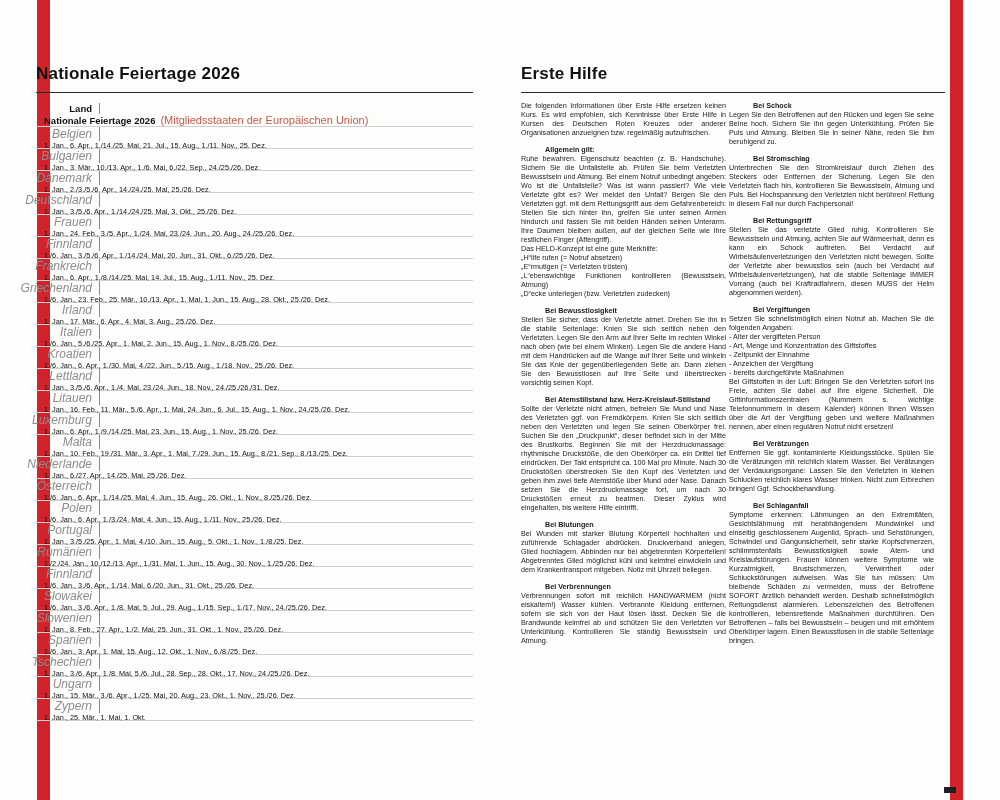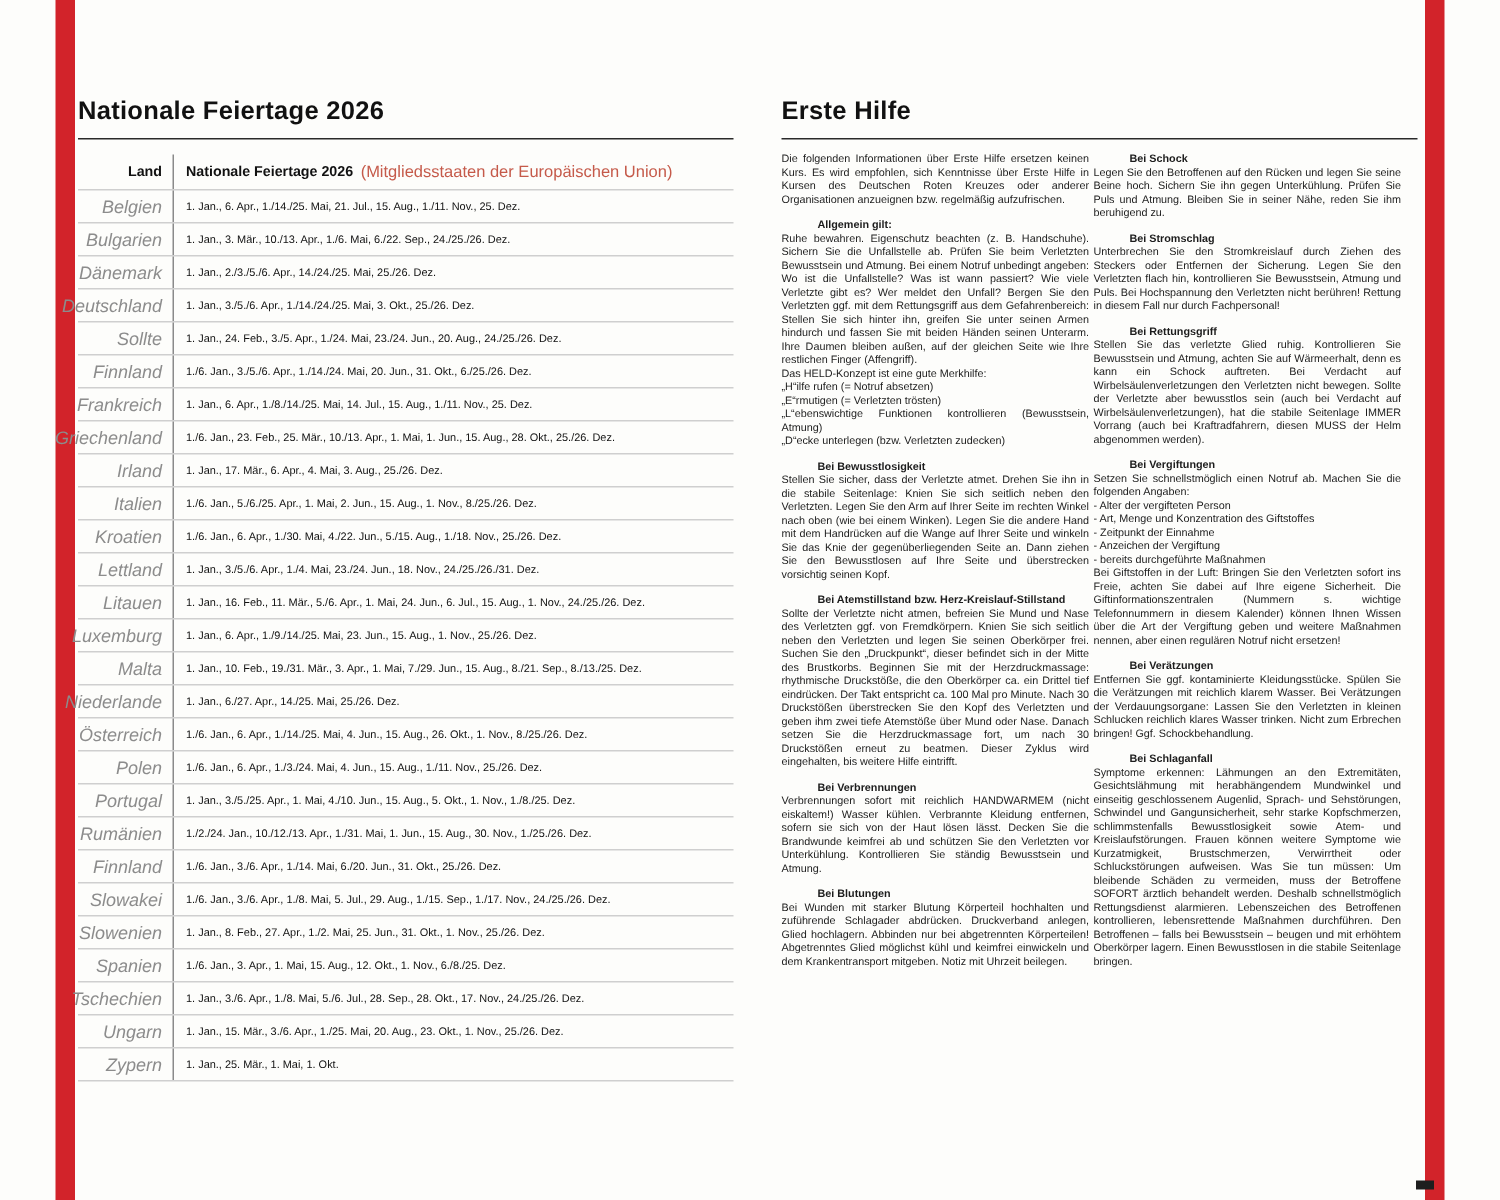--- a/index.html
+++ b/index.html
@@ -10,30 +10,30 @@
     color: #1a1a1a;
     position: relative;
   }
 
   
   .edge { position: absolute; top: 0; height: 800px; width: 13px; background: #d2232a; }
   .edge-left  { left: 37px; }
   .edge-right { left: 950px; }
 
   .page { position: absolute; top: 0; }
-  #page-left  { left: 52px;  width: 437px; }
+  #page-left  { left: 36px;  width: 437px; }
   #page-right { left: 521px; width: 424px; }
 
   .page-head { padding-top: 64px; padding-bottom: 8px; border-bottom: 1px solid #2a2a2a; }
   .page-title { font-size: 17px; font-weight: bold; letter-spacing: 0.2px; color: #111; }
   #page-right .page-head { text-align: left; }
 
   
   .holiday-table { margin-top: 10px; }
-  .hrow { display: flex; align-items: stretch; height: 22px; border-bottom: 1px solid #cfcfcf; }
+  .hrow { display: flex; align-items: stretch; height: 22px; border-bottom: 1px solid #cfcfcf; flex-direction: column; }
   .hrow.header { height: 24px; }
   .cell-land {
     width: 64px; border-right: 1px solid #8a8a8a;
     display: flex; align-items: center; justify-content: flex-end;
     padding-right: 7px; text-align: right;
   }
   .cell-dates { flex: 1; display: flex; align-items: center; padding-left: 8px; }
   .land-text  { color: #8c8c8c; font-size: 12px; white-space: nowrap; font-style: italic; }
   .dates-text { color: #111; font-size: 7.3px; white-space: nowrap; }
   .th-land { font-size: 9.5px; font-weight: bold; color: #111; }
@@ -103,21 +103,21 @@
     <div class="cell-land">
       <span class="land-text">Deutschland</span>
     </div>
     <div class="cell-dates">
       <span class="dates-text">1. Jan., 3./5./6. Apr., 1./14./24./25. Mai, 3. Okt., 25./26. Dez.</span>
     </div>
   </div>
 
   <div class="hrow">
     <div class="cell-land">
-      <span class="land-text">Sollte</span>
+      <span class="land-text">Frauen</span>
     </div>
     <div class="cell-dates">
       <span class="dates-text">1. Jan., 24. Feb., 3./5. Apr., 1./24. Mai, 23./24. Jun., 20. Aug., 24./25./26. Dez.</span>
     </div>
   </div>
 
   <div class="hrow">
     <div class="cell-land">
       <span class="land-text">Finnland</span>
     </div>
@@ -338,26 +338,26 @@
         </div>
         <div class="section">
           <div class="sec-h">Bei Bewusstlosigkeit</div>
           <div class="sec-b">Stellen Sie sicher, dass der Verletzte atmet. Drehen Sie ihn in die stabile Seitenlage: Knien Sie sich seitlich neben den Verletzten. Legen Sie den Arm auf Ihrer Seite im rechten Winkel nach oben (wie bei einem Winken). Legen Sie die andere Hand mit dem Handrücken auf die Wange auf Ihrer Seite und winkeln Sie das Knie der gegenüberliegenden Seite an. Dann ziehen Sie den Bewusstlosen auf Ihre Seite und überstrecken vorsichtig seinen Kopf.</div>
         </div>
         <div class="section">
           <div class="sec-h">Bei Atemstillstand bzw. Herz-Kreislauf-Stillstand</div>
           <div class="sec-b">Sollte der Verletzte nicht atmen, befreien Sie Mund und Nase des Verletzten ggf. von Fremdkörpern. Knien Sie sich seitlich neben den Verletzten und legen Sie seinen Oberkörper frei. Suchen Sie den „Druckpunkt“, dieser befindet sich in der Mitte des Brustkorbs. Beginnen Sie mit der Herzdruckmassage: rhythmische Druckstöße, die den Oberkörper ca. ein Drittel tief eindrücken. Der Takt entspricht ca. 100 Mal pro Minute. Nach 30 Druckstößen überstrecken Sie den Kopf des Verletzten und geben ihm zwei tiefe Atemstöße über Mund oder Nase. Danach setzen Sie die Herzdruckmassage fort, um nach 30 Druckstößen erneut zu beatmen. Dieser Zyklus wird eingehalten, bis weitere Hilfe eintrifft.</div>
         </div>
         <div class="section">
+          <div class="sec-h">Bei Blutungen</div>
+          <div class="sec-b">Bei Wunden mit starker Blutung Körperteil hochhalten und zuführende Schlagader abdrücken. Druckverband anlegen, Glied hochlagern. Abbinden nur bei abgetrennten Körperteilen! Abgetrenntes Glied möglichst kühl und keimfrei einwickeln und dem Krankentransport mitgeben. Notiz mit Uhrzeit beilegen.</div>
+        </div>
+        <div class="section">
           <div class="sec-h">Bei Verbrennungen</div>
           <div class="sec-b">Verbrennungen sofort mit reichlich HANDWARMEM (nicht eiskaltem!) Wasser kühlen. Verbrannte Kleidung entfernen, sofern sie sich von der Haut lösen lässt. Decken Sie die Brandwunde keimfrei ab und schützen Sie den Verletzten vor Unterkühlung. Kontrollieren Sie ständig Bewusstsein und Atmung.</div>
-        </div>
-        <div class="section">
-          <div class="sec-h">Bei Blutungen</div>
-          <div class="sec-b">Bei Wunden mit starker Blutung Körperteil hochhalten und zuführende Schlagader abdrücken. Druckverband anlegen, Glied hochlagern. Abbinden nur bei abgetrennten Körperteilen! Abgetrenntes Glied möglichst kühl und keimfrei einwickeln und dem Krankentransport mitgeben. Notiz mit Uhrzeit beilegen.</div>
         </div>
       </div>
     <div class="col" id="col-right">
         <div class="section">
           <div class="sec-h">Bei Schock</div>
           <div class="sec-b">Legen Sie den Betroffenen auf den Rücken und legen Sie seine Beine hoch. Sichern Sie ihn gegen Unterkühlung. Prüfen Sie Puls und Atmung. Bleiben Sie in seiner Nähe, reden Sie ihm beruhigend zu.</div>
         </div>
         <div class="section">
           <div class="sec-h">Bei Stromschlag</div>
           <div class="sec-b">Unterbrechen Sie den Stromkreislauf durch Ziehen des Steckers oder Entfernen der Sicherung. Legen Sie den Verletzten flach hin, kontrollieren Sie Bewusstsein, Atmung und Puls. Bei Hochspannung den Verletzten nicht berühren! Rettung in diesem Fall nur durch Fachpersonal!</div>

